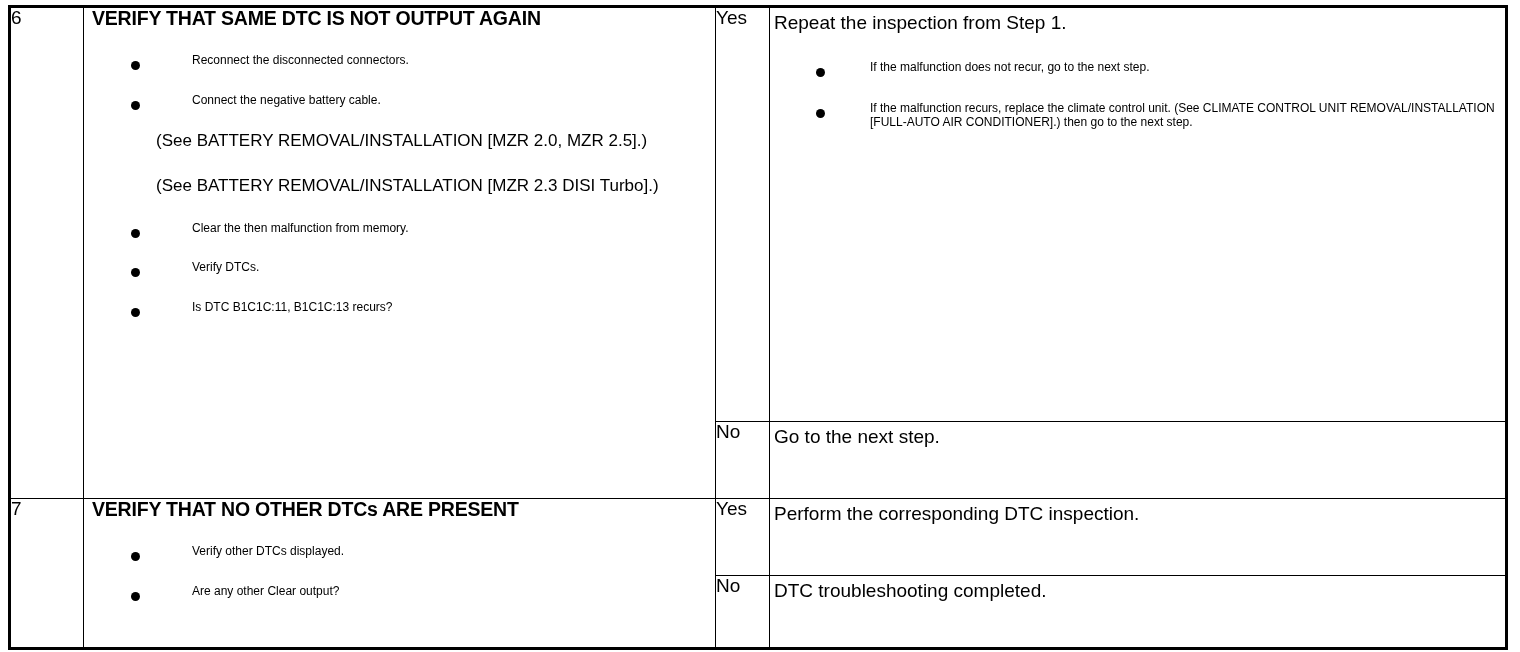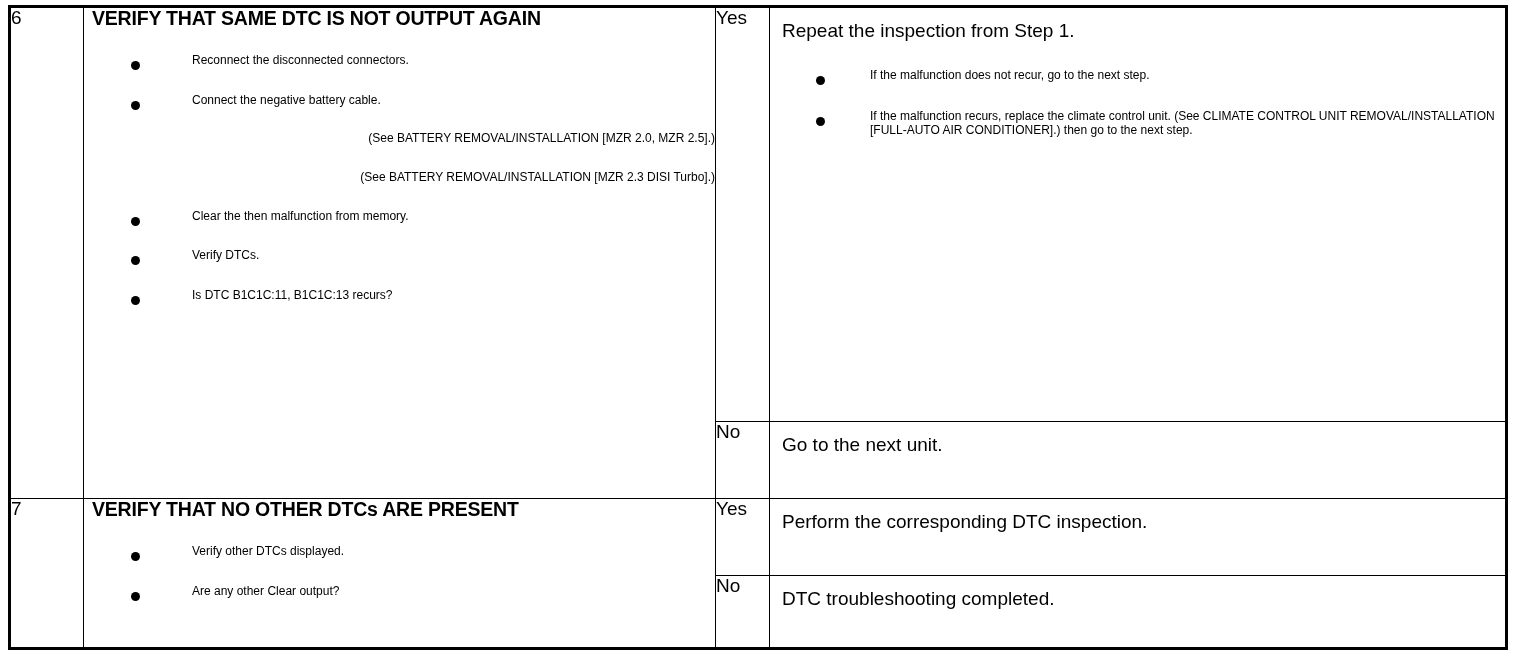--- a/index.html
+++ b/index.html
@@ -72,21 +72,21 @@
     font-weight: bold;
     line-height: 1.05;
     letter-spacing: -0.2px;
     margin: 0 0 0 8px;
     white-space: nowrap;
   }
 
   .plain {
     font-size: 19px;
     line-height: 1.18;
-    margin: 12px;
+    margin: 4px;
   }
 
   ul.bullets {
     list-style: none;
     margin: 0;
     padding: 0;
   }
   ul.bullets > li {
     position: relative;
     font-size: 12px;
@@ -101,25 +101,24 @@
     left: 11px;
     top: 8px;
     width: 9px;
     height: 9px;
     border-radius: 50%;
     background: #000;
   }
 
   
   .note {
-    font-size: 12px;
+    font-size: 17px;
     line-height: 1.2;
     margin: 24px 0 0 0;
     padding-left: 72px;
-    text-align: right;
   }
 
   
   .cell-action ul.bullets > li { padding-left: 36px; margin-left: 72px; }
   .cell-action ul.bullets > li::before { left: -25px; }
 
   
   .cell-result ul.bullets > li { margin-left: 68px; padding-left: 32px; }
   .cell-result ul.bullets > li::before { left: -22px; }
 </style>
@@ -185,21 +184,21 @@
             </li>
           </ul>
         </td>
       </tr>
 
       <tr>
         <td class="cell-yn" style="height:76px;">
           <span>No</span>
         </td>
         <td class="cell-result">
-          <p class="plain">Go to the next unit.</p>
+          <p class="plain">Go to the next step.</p>
         </td>
       </tr>
 
       <tr>
         <td class="cell-step" rowspan="2">
           <span>7</span>
         </td>
 
         <td class="cell-action" rowspan="2">
           <div class="hdr">VERIFY THAT NO OTHER DTCs ARE PRESENT</div>

